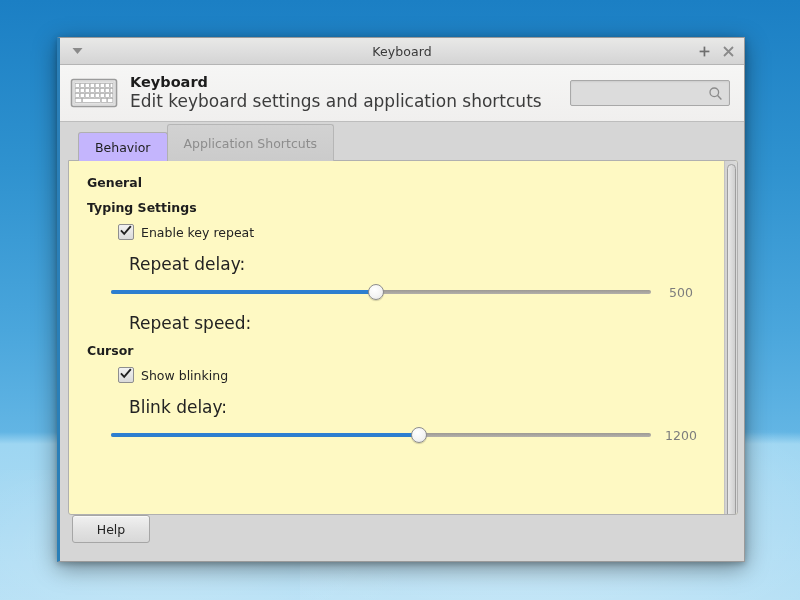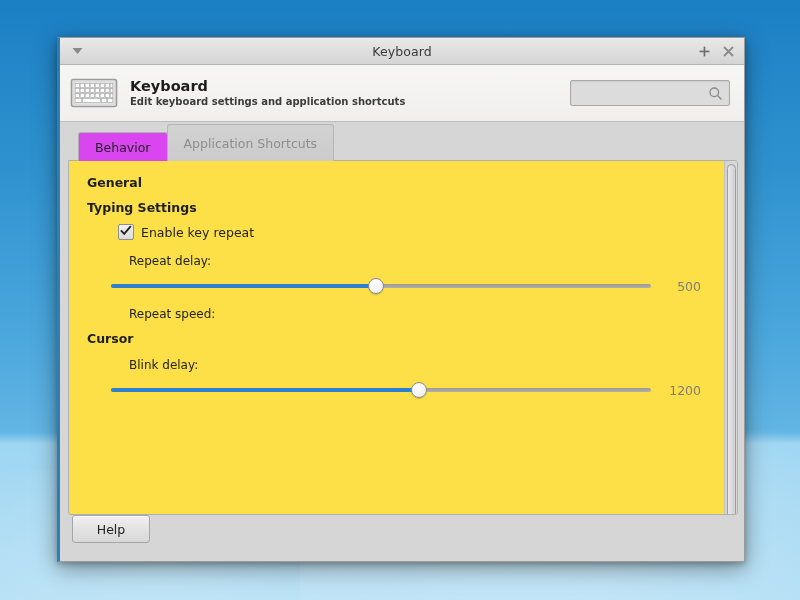--- a/index.html
+++ b/index.html
@@ -87,21 +87,21 @@
     flex: none; height: 56px;
     background: linear-gradient(to bottom, #f6f6f5 0%, #f0efee 100%);
     border-bottom: 1px solid #bdbdbd;
     display: flex; align-items: center;
     padding: 0 14px 0 10px;
     gap: 12px;
   }
   .kb-icon { width: 48px; height: 36px; flex: none; }
   .hdr-text { display: flex; flex-direction: column; justify-content: center; gap: 1px; }
   .hdr-title { font-size: 14.5px; font-weight: bold; color: #1c1c1c; line-height: 1.15; }
-  .hdr-sub { font-size: 10px; color: #3c3c3c; line-height: 1.15; font-weight: bold; }
+  .hdr-sub { font-size: 17px; color: #3c3c3c; line-height: 1.15; }
   .search-wrap { margin-left: auto; }
   .search-box {
     width: 160px; height: 26px;
     background: #dcdcdc;
     border: 1px solid #a8a8a8;
     border-radius: 2px;
     display: flex; align-items: center;
     padding: 0 6px;
     box-sizing: border-box;
     box-shadow: inset 0 1px 2px rgba(0,0,0,0.07);
@@ -134,35 +134,35 @@
     display: flex; align-items: center;
     font-size: 12.5px;
     border: 1px solid #b6b6b6;
     border-bottom: none;
     border-radius: 3px 3px 0 0;
     margin-right: -1px;
     box-sizing: border-box;
     cursor: default;
   }
   .tab.active {
-    background: #d946ef;
+    background: #c4b5fd;
     color: #1f1f1f;
     height: 29px;
     position: relative; z-index: 3;
     border-color: #b0b0b0;
   }
   .tab.inactive {
     background: linear-gradient(to bottom, #d2d2d2, #cbcbcb);
     color: #8d8d8d;
   }
 
   
   .panel {
     flex: 1; min-height: 0;
-    background: #fde047;
+    background: #fef9c3;
     border: 1px solid #b0b0b0;
     border-radius: 0 3px 3px 3px;
     margin-top: -1px;
     position: relative;
     display: flex;
     overflow: hidden;
     box-sizing: border-box;
   }
   .panel-inner {
     flex: 1; min-width: 0;
@@ -193,21 +193,21 @@
   .cbox {
     width: 14px; height: 14px; flex: none;
     background: linear-gradient(to bottom, #f2f2f2, #dadada);
     border: 1px solid #8e8e8e;
     border-radius: 2px;
     position: relative;
   }
   .cbox svg { position: absolute; left: 1px; top: 0px; }
 
   .slider-label {
-    font-size: 12px; color: #232323;
+    font-size: 17px; color: #232323;
     margin: 12px 0 0 14px;
   }
   .slider-row {
     display: flex; align-items: center;
     margin: 9px 0 0 -4px;
     gap: 10px;
   }
   .slider {
     position: relative;
     width: 540px; height: 18px; flex: none;
@@ -227,21 +227,21 @@
     width: 16px; height: 16px;
     margin-left: -8px;
     border-radius: 50%;
     background: radial-gradient(circle at 40% 32%, #ffffff 0%, #f4f4f4 55%, #e2e2e2 100%);
     border: 1px solid #8d8d8d;
     box-sizing: border-box;
     box-shadow: 0 1px 1px rgba(0,0,0,0.18);
   }
   .sval {
     font-size: 12.5px; color: #7d7d7d;
-    width: 40px; text-align: right;
+    width: 40px; text-align: center;
   }
 
   
   .scrollbar {
     width: 13px; flex: none;
     background: linear-gradient(to right, #d2d2d2, #dadada);
     border-left: 1px solid #c3c3c3;
     padding: 3px 2px;
     box-sizing: border-box;
     position: relative;
@@ -399,20 +399,28 @@
               <div class="knob" style="left: 49%;"></div>
             </div>
             <div class="sval">500</div>
           </div>
 
           <div class="slider-label">Repeat speed:</div>
         </div>
 
         <div class="group-title spaced">Cursor</div>
         <div class="indent">
+          <div class="cbrow">
+            <span class="cbox">
+              <svg width="12" height="12" viewBox="0 0 12 12">
+                <path d="M1.6,6.1 L4.2,8.8 L10.2,1.9" stroke="#222" stroke-width="1.9" fill="none" stroke-linecap="square"></path>
+              </svg>
+            </span>
+            <span>Show blinking</span>
+          </div>
 
           <div class="slider-label">Blink delay:</div>
           <div class="slider-row">
             <div class="slider">
               <div class="track"></div>
               <div class="fill" style="width: 57%;"></div>
               <div class="knob" style="left: 57%;"></div>
             </div>
             <div class="sval">1200</div>
           </div>

